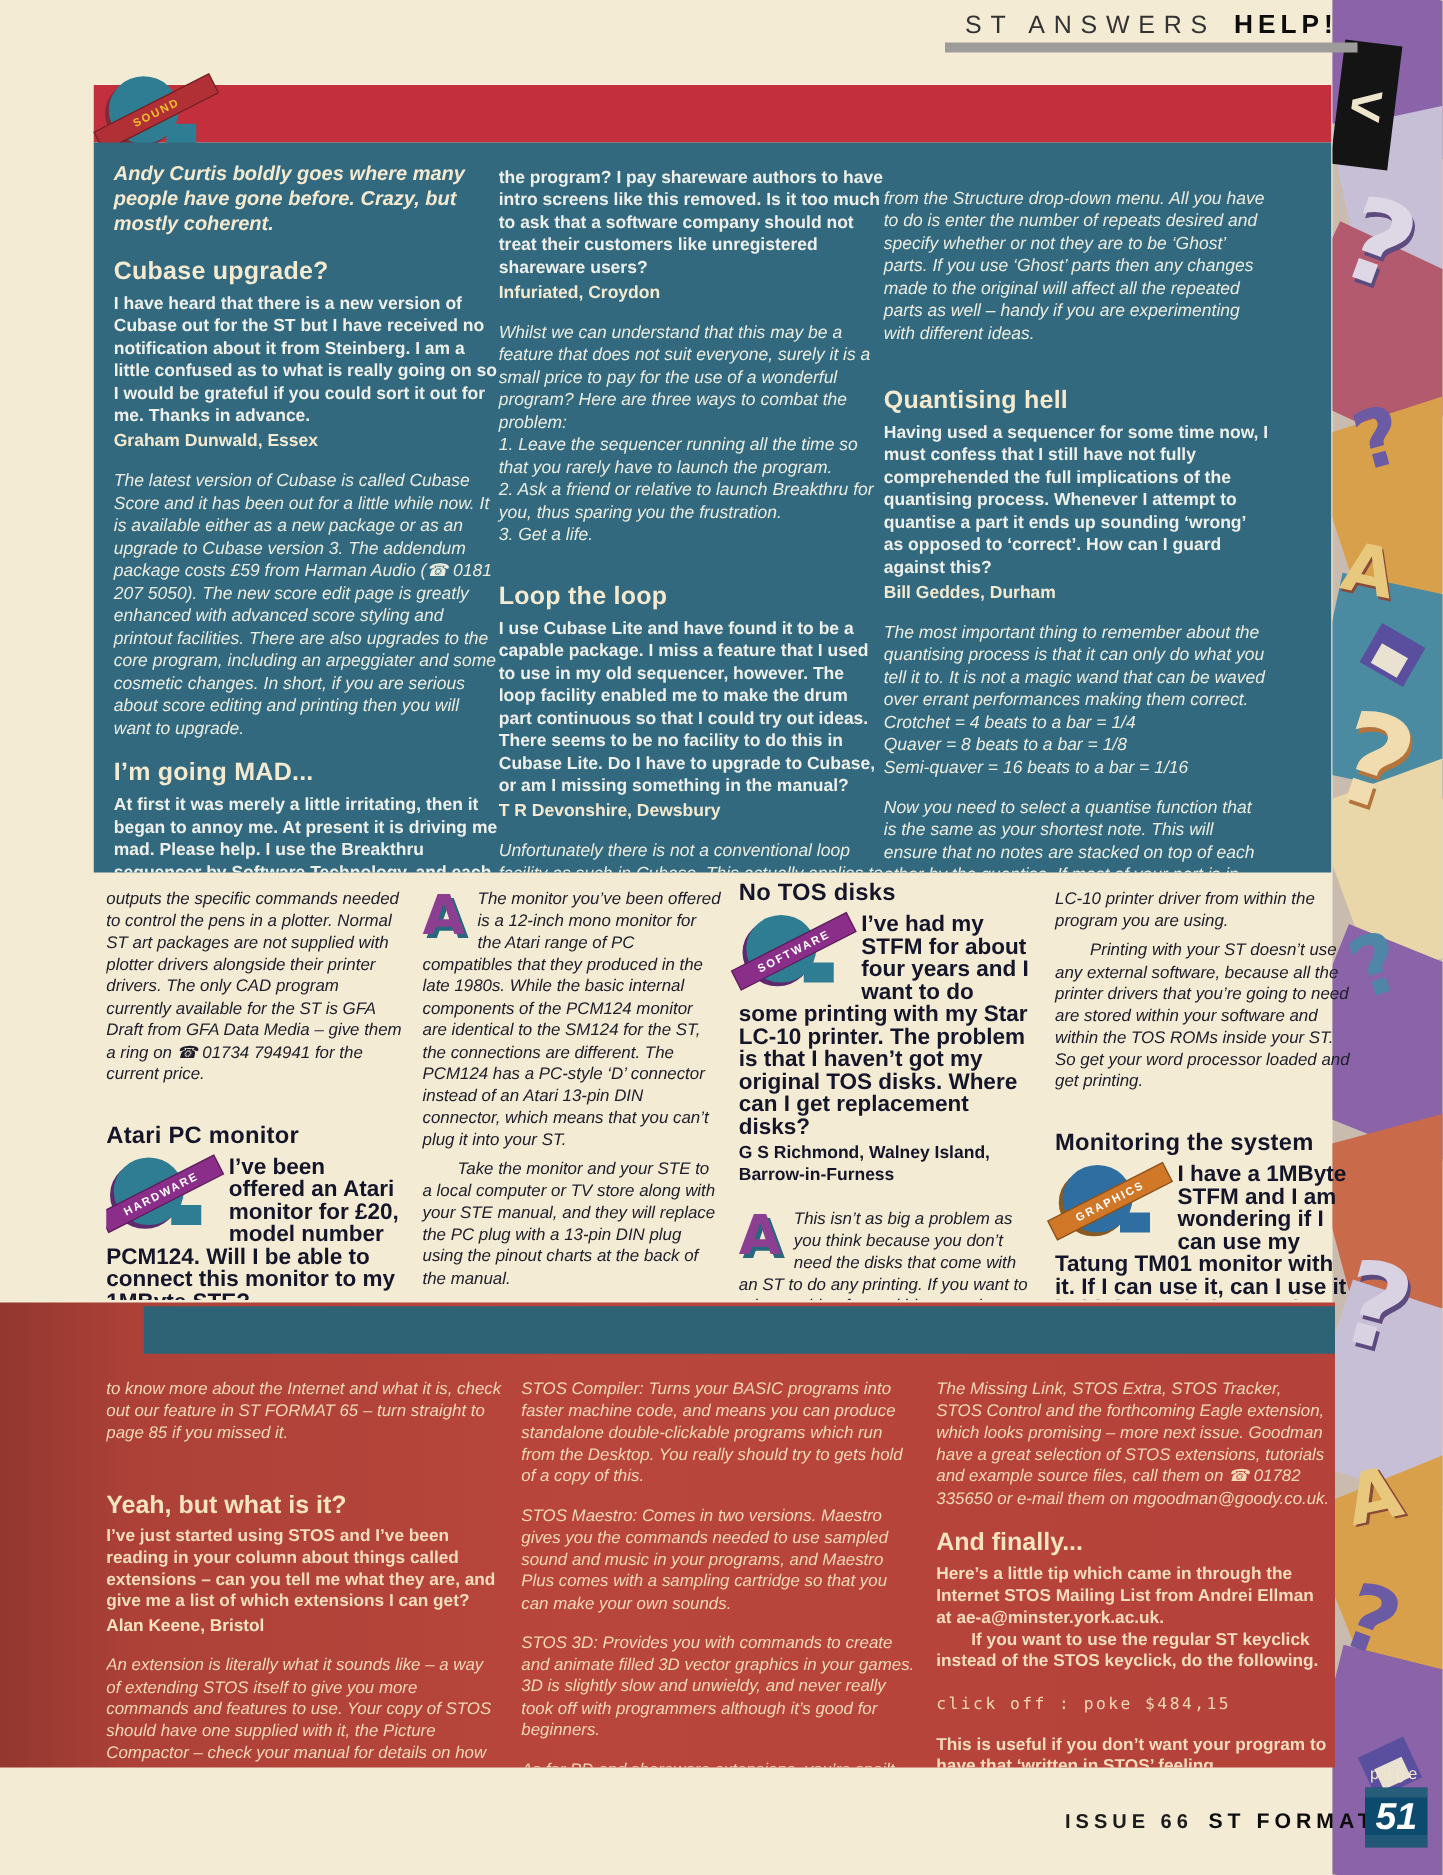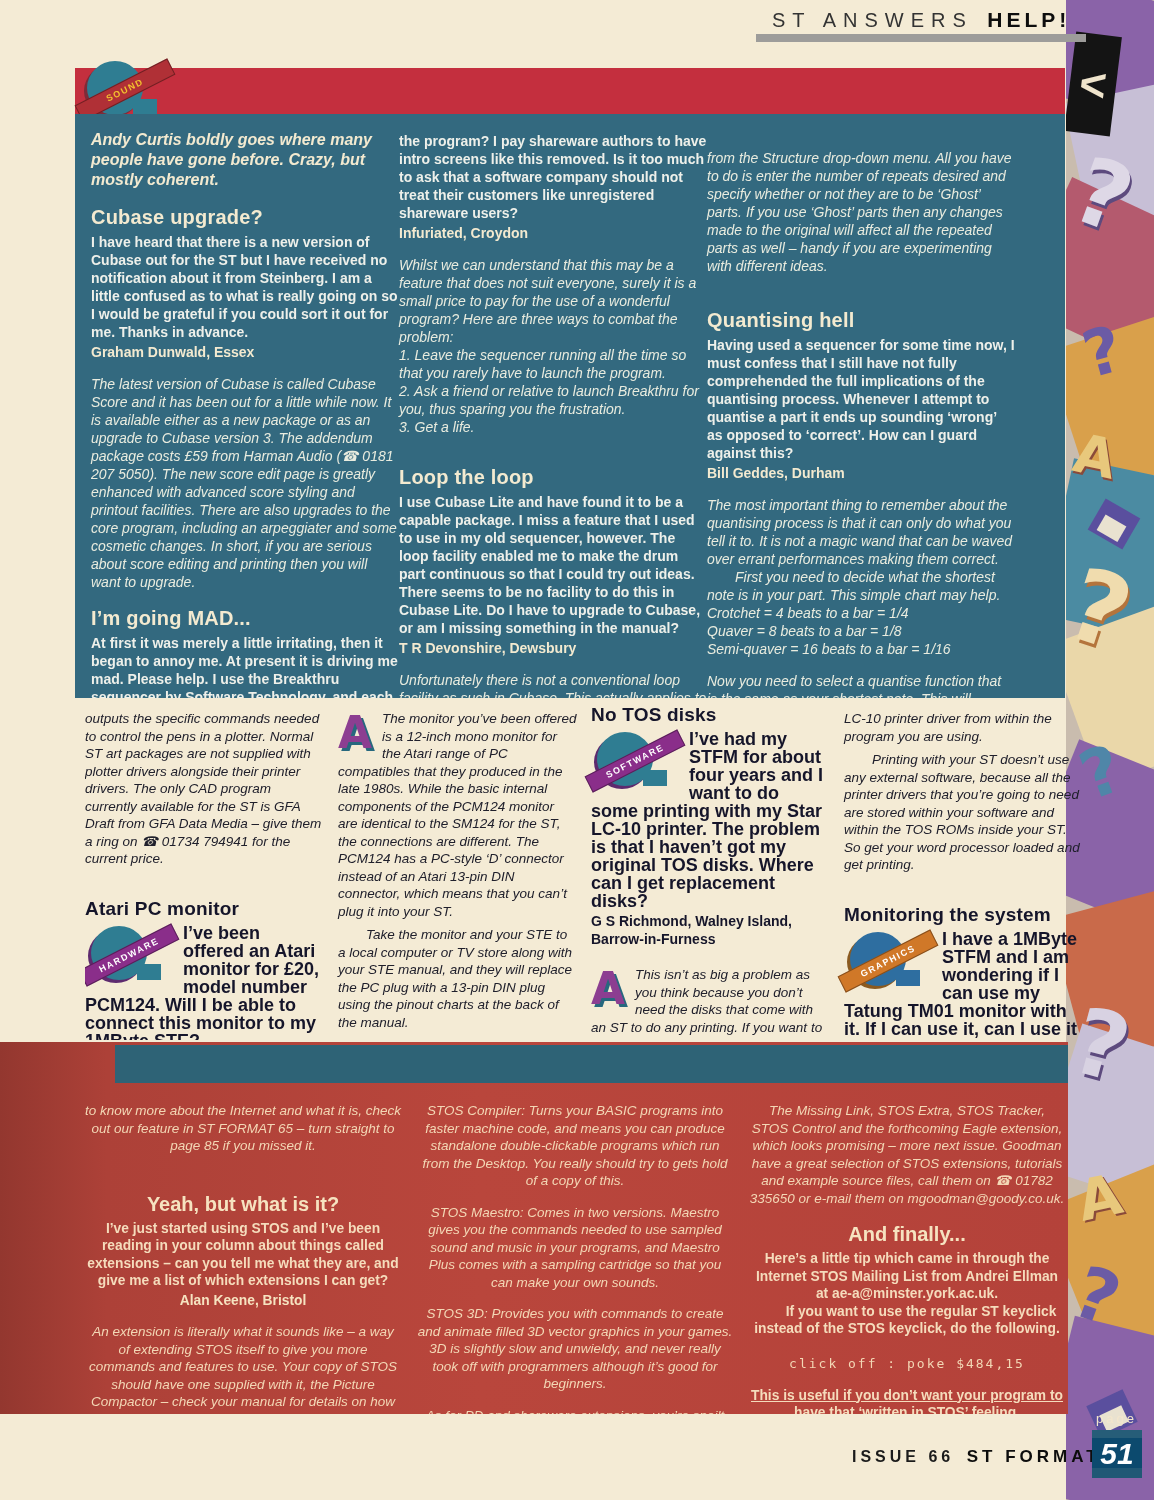--- a/index.html
+++ b/index.html
@@ -83,21 +83,21 @@
   .mq{font-size:18px;font-weight:700;color:#15152a;line-height:18px;margin:0;}
   .msig{font-size:14px;font-weight:800;color:#15152a;line-height:18px;margin:2px 0 0;}
   .a-icon{float:left;font-size:44px;line-height:38px;font-weight:900;color:#8c3e91;
     text-shadow:3px 3px 0 #27687e;margin:4px 10px 2px 0;font-style:normal;font-family:"DejaVu Sans", sans-serif;}
   .cont-arrow{color:#c6bca6;font-size:16px;margin-left:8px;}
   
   #stos-box{position:absolute;left:0;top:1042px;width:1068px;height:372px;
     background:linear-gradient(90deg,#93372f 0%,#ad4138 10%,#b9463c 45%,#b4423a 100%);z-index:1;}
   #stos-tealbar{position:absolute;left:115px;top:3px;width:953px;height:38px;background:#2e6376;}
   #stos-cols{position:absolute;left:85px;top:56px;width:980px;bottom:0;display:flex;gap:16px;overflow:hidden;}
-  .scol{width:316px;flex-shrink:0;text-align:center;}
+  .scol{width:316px;flex-shrink:0;}
   .sa{color:#f3d7b5;font-style:italic;font-size:13.5px;line-height:17.5px;margin:4px 0 0;}
   .sp{margin-top:14px;}
   .shead{color:#f6e3c0;font-weight:800;font-size:20px;margin:38px 0 4px;}
   .shead.near{margin-top:16px;}
   .sq{color:#f5dcbc;font-weight:600;font-size:13.8px;line-height:17.5px;margin:0;}
   .ssig{color:#f6e3c0;font-weight:800;font-size:13.8px;line-height:17.5px;margin:2px 0 0;}
   .scode{color:#f3d7b5;font-family:"DejaVu Sans Mono", monospace;font-size:13px;letter-spacing:2px;margin:18px 0 0;}
   
   #footer-line{position:absolute;top:1447px;left:852px;white-space:nowrap;z-index:3;}
   #footer-line .issue{font-size:16px;font-weight:600;letter-spacing:4px;color:#1b1b1b;}
@@ -172,21 +172,20 @@
       <p class="tq">I use Cubase Lite and have found it to be a capable package. I miss a feature that I used to use in my old sequencer, however. The loop facility enabled me to make the drum part continuous so that I could try out ideas. There seems to be no facility to do this in Cubase Lite. Do I have to upgrade to Cubase, or am I missing something in the manual?</p>
       <p class="tsig">T R Devonshire, Dewsbury</p>
       <p class="ta">Unfortunately there is not a conventional loop facility as such in Cubase. This actually applies to Cubase Lite as well as to Cubase itself. The easiest way to get round this is to use the Repeat function, which enables you to repeat a part as many times as you wish. Then you simply set the sequencer going and record away to your heart’s content. Make sure that the part or parts are highlighted first and then select the Repeat command</p>
     </div>
     <div class="tcol">
       <p class="ta" style="margin-top:23px;">from the Structure drop-down menu. All you have to do is enter the number of repeats desired and specify whether or not they are to be ‘Ghost’ parts. If you use ‘Ghost’ parts then any changes made to the original will affect all the repeated parts as well – handy if you are experimenting with different ideas.</p>
       <p class="thead" style="margin-top:34px;">Quantising hell</p>
       <p class="tq">Having used a sequencer for some time now, I must confess that I still have not fully comprehended the full implications of the quantising process. Whenever I attempt to quantise a part it ends up sounding ‘wrong’ as opposed to ‘correct’. How can I guard against this?</p>
       <p class="tsig">Bill Geddes, Durham</p>
       <p class="ta">The most important thing to remember about the quantising process is that it can only do what you tell it to. It is not a magic wand that can be waved over errant performances making them correct.</p>
-      <p class="ta indent tight">First you need to decide what the shortest note is in your part. This simple chart may help.</p>
       <p class="ta tight">Crotchet = 4 beats to a bar = 1/4</p>
       <p class="ta tight">Quaver = 8 beats to a bar = 1/8</p>
       <p class="ta tight">Semi-quaver = 16 beats to a bar = 1/16</p>
       <p class="ta">Now you need to select a quantise function that is the same as your shortest note. This will ensure that no notes are stacked on top of each other by the quantise. If most of your part is in quavers and crotchets apart from a little flourish at the end then load the part into an Edit page and quantise the rest of it using an 8 value, but leave your clever bit intact. This can be highly effective and most sequencers support a feature like this.</p>
     </div>
   </div>
 </div>
 
 <div id="middle">
   <div class="mcol">
@@ -255,21 +254,21 @@
       <p class="sa sp">STOS Maestro: Comes in two versions. Maestro gives you the commands needed to use sampled sound and music in your programs, and Maestro Plus comes with a sampling cartridge so that you can make your own sounds.</p>
       <p class="sa sp">STOS 3D: Provides you with commands to create and animate filled 3D vector graphics in your games. 3D is slightly slow and unwieldy, and never really took off with programmers although it’s good for beginners.</p>
       <p class="sa sp">As for PD and shareware extensions, you’re spoilt for choice. We don’t have enough space to go into each one in detail, but the those you should look out for are: Misty,</p>
     </div>
     <div class="scol">
       <p class="sa">The Missing Link, STOS Extra, STOS Tracker, STOS Control and the forthcoming Eagle extension, which looks promising – more next issue. Goodman have a great selection of STOS extensions, tutorials and example source files, call them on ☎ 01782 335650 or e-mail them on mgoodman@goody.co.uk.</p>
       <p class="shead near">And finally...</p>
       <p class="sq">Here’s a little tip which came in through the Internet STOS Mailing List from Andrei Ellman at ae-a@minster.york.ac.uk.</p>
       <p class="sq indent tight">If you want to use the regular ST keyclick instead of the STOS keyclick, do the following.</p>
       <p class="scode">click off : poke $484,15</p>
-      <p class="sq" style="margin-top:16px;text-decoration:underline;">This is useful if you don’t want your program to have that ‘written in STOS’ feeling.</p>
+      <p class="sq" style="margin-top:16px;">This is useful if you don’t want your program to have that ‘written in STOS’ feeling.</p>
     </div>
   </div>
 </div>
 
 <div id="footer-line">
   <span class="issue">ISSUE 66</span>
   <span class="mag">ST FORMAT</span>
 </div>
 <div id="page-word">page</div>
 <div id="page-num">51</div>

